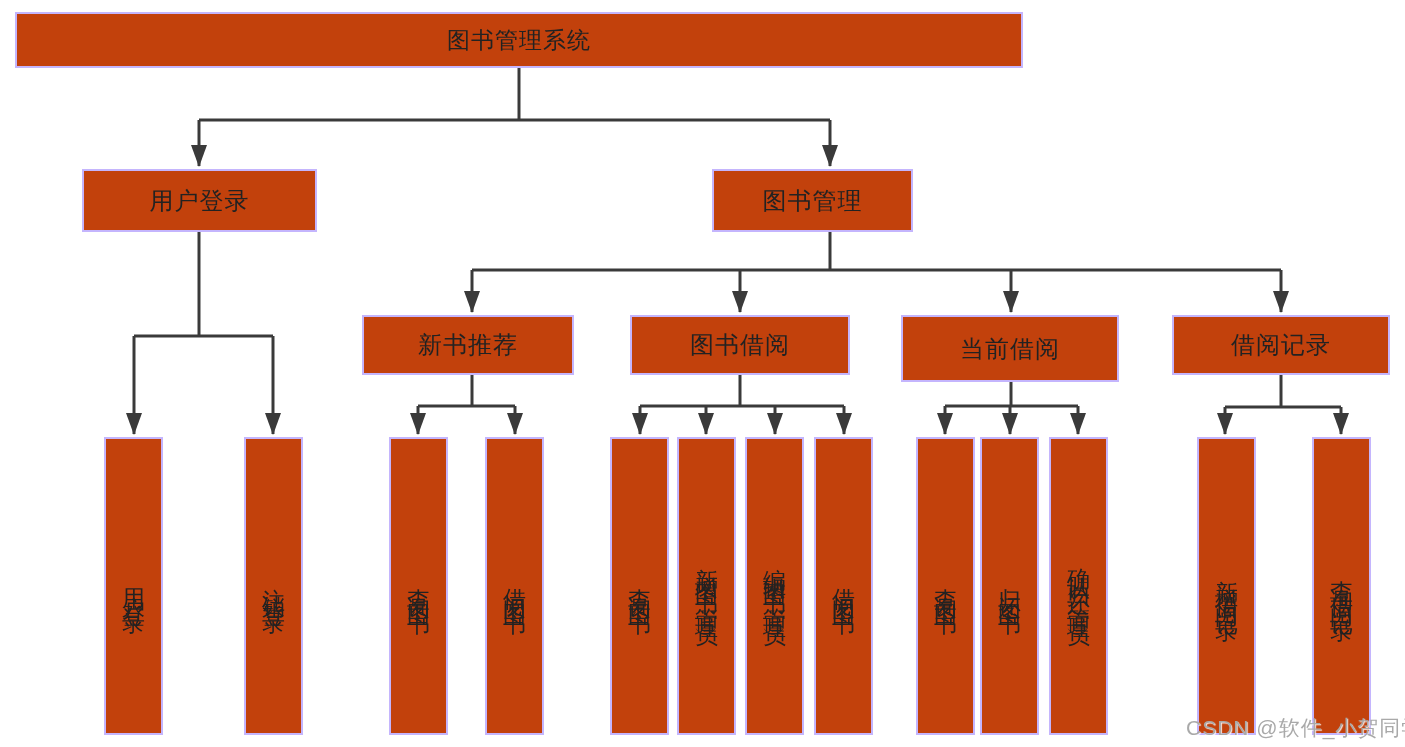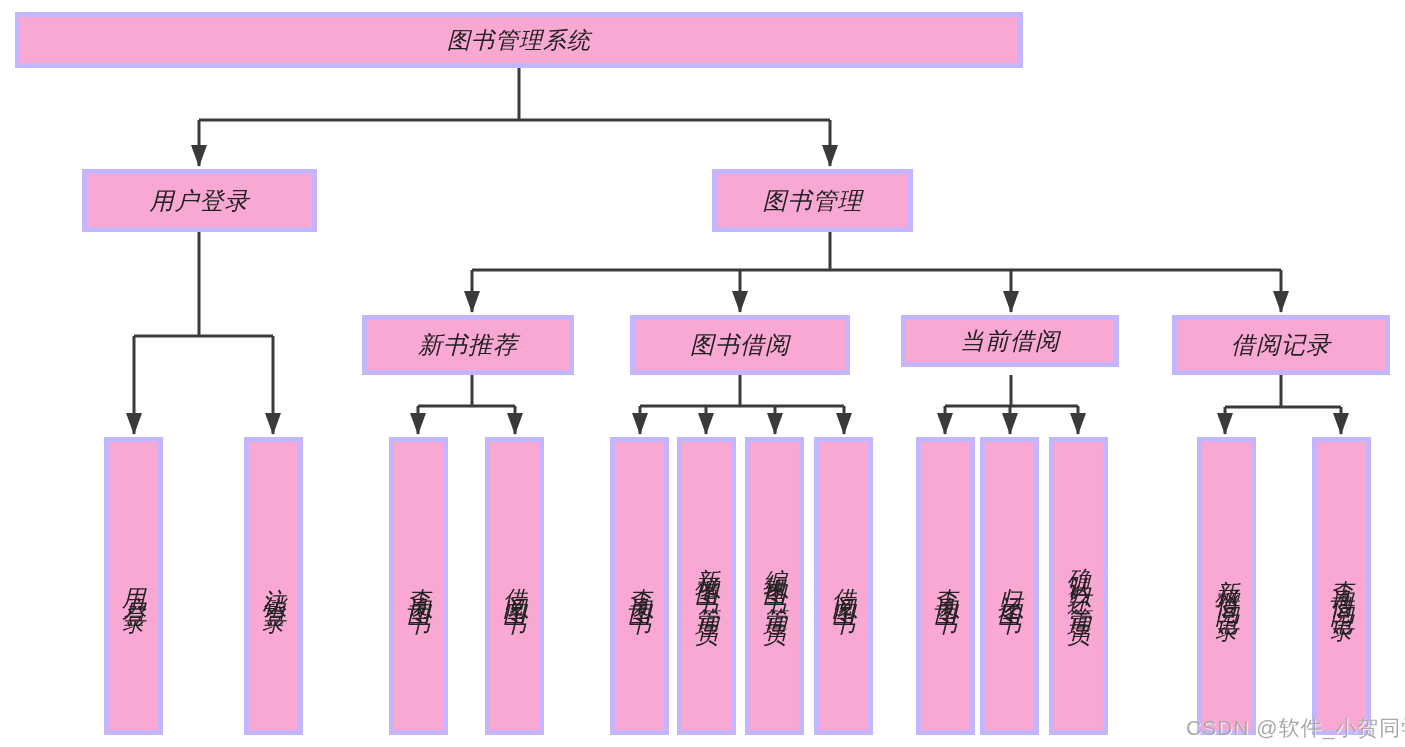--- a/index.html
+++ b/index.html
@@ -3,25 +3,24 @@
 <meta charset="utf-8">
 <style>
   html,body{margin:0;padding:0;}
   body{
     width:1405px;height:747px;position:relative;background:#ffffff;
     font-family:"Liberation Sans",sans-serif;overflow:hidden;
   }
   .stage{position:absolute;left:0;top:0;width:1405px;height:747px;}
   svg.wires{position:absolute;left:0;top:0;z-index:1;}
   .node{
-    position:absolute;box-sizing:border-box;background:#f9a8d4;
-    border:5px solid #c4b5fd;z-index:2;
+    position:absolute;box-sizing:border-box;background:#c2410c;
+    border:2px solid #c4b5fd;z-index:2;
     display:flex;align-items:center;justify-content:center;
     color:#222222;
-    font-style:italic;
   }
   .hbox{font-size:24px;letter-spacing:1px;}
   .hbox.root{font-size:23px;}
   .vbox{
     width:59px;height:298px;top:437px;
   }
   .vbox .vtext{
     writing-mode:vertical-rl;text-orientation:mixed;
     font-size:23px;letter-spacing:8px;line-height:1;
     color:#222222;white-space:nowrap;
@@ -98,21 +97,21 @@
   <div class="node hbox" style="left:712px;top:169px;width:201px;height:63px;">
     <span>图书管理</span>
   </div>
 
   <div class="node hbox" style="left:362px;top:315px;width:212px;height:60px;">
     <span>新书推荐</span>
   </div>
   <div class="node hbox" style="left:630px;top:315px;width:220px;height:60px;">
     <span>图书借阅</span>
   </div>
-  <div class="node hbox" style="left:901px;top:315px;width:218px;height:52px;">
+  <div class="node hbox" style="left:901px;top:315px;width:218px;height:67px;">
     <span>当前借阅</span>
   </div>
   <div class="node hbox" style="left:1172px;top:315px;width:218px;height:60px;">
     <span>借阅记录</span>
   </div>
 
   <div class="node vbox" style="left:104px;">
     <span class="vtext">用户登录</span>
   </div>
   <div class="node vbox" style="left:244px;">

